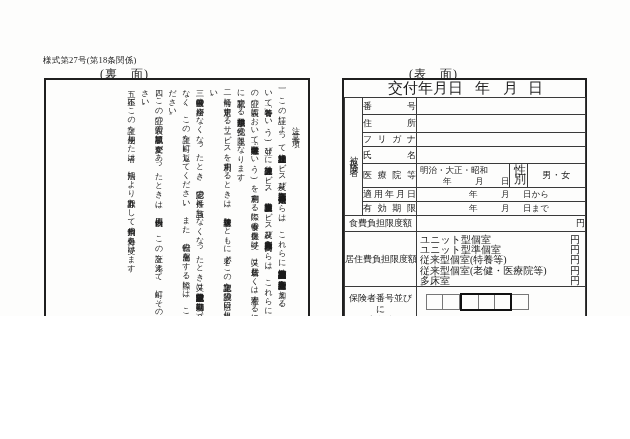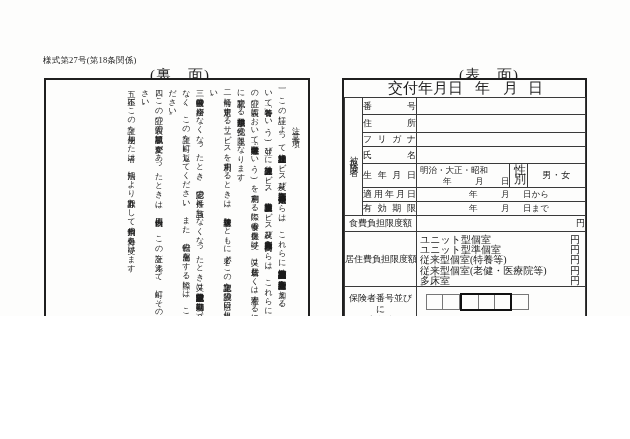--- a/index.html
+++ b/index.html
@@ -2,21 +2,21 @@
 <html><head>
 <meta charset="utf-8">
 <style>
   * { margin:0; padding:0; box-sizing:border-box; }
   html,body { background:#ffffff; }
   body { font-family:"Liberation Serif","DejaVu Serif",serif; color:#1c1c1c; }
   .page { position:relative; width:630px; height:316px; background:#fdfdfc; overflow:hidden; }
 
   .form-label { position:absolute; left:43px; top:55px; font-size:8.5px; letter-spacing:0.2px; }
 
-  .side-label { position:absolute; top:66px; width:110px; text-align:right; font-size:15px; letter-spacing:1px; }
+  .side-label { position:absolute; top:66px; width:110px; text-align:left; font-size:12px; letter-spacing:1px; }
   .side-label.back { left:100px; }
   .side-label.front { left:409px; }
 
   
   .back-box { position:absolute; left:44px; top:78px; width:266px; height:292px;
               border:2px solid #1f1f1f; padding:4px 6px; background:#fdfdfc; }
   .vtext { writing-mode:vertical-rl; text-orientation:mixed; height:100%; width:100%;
            font-size:8px; line-height:13.7px; letter-spacing:0.1px; overflow:hidden; }
   .vtext p { margin:0; }
   .notes-heading { padding-top:36px; letter-spacing:5px; }
@@ -127,21 +127,21 @@
       </tr>
       <tr class="r-furi">
         <td class="flabel dotted">フリガナ</td>
         <td colspan="3" class="dotted"></td>
       </tr>
       <tr class="r-shimei">
         <td class="flabel no-top">氏名</td>
         <td colspan="3" class="no-top"></td>
       </tr>
       <tr class="r-birth">
-        <td class="flabel">生年月日</td>
+        <td class="flabel">医療院等</td>
         <td class="birth-cell">
           <div class="birth-era">明治・大正・昭和</div>
           <div class="birth-date">
             <span class="b-y">年</span>
             <span class="b-m">月</span>
             <span class="b-d">日</span>
           </div>
         </td>
         <td class="sex-cell">
           <span class="stack">性別</span>

